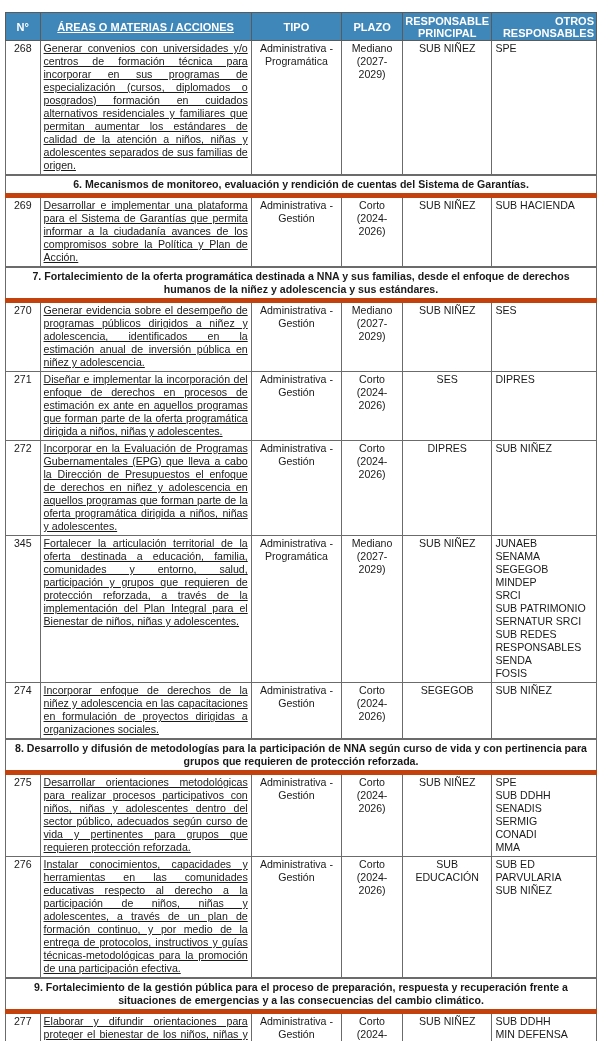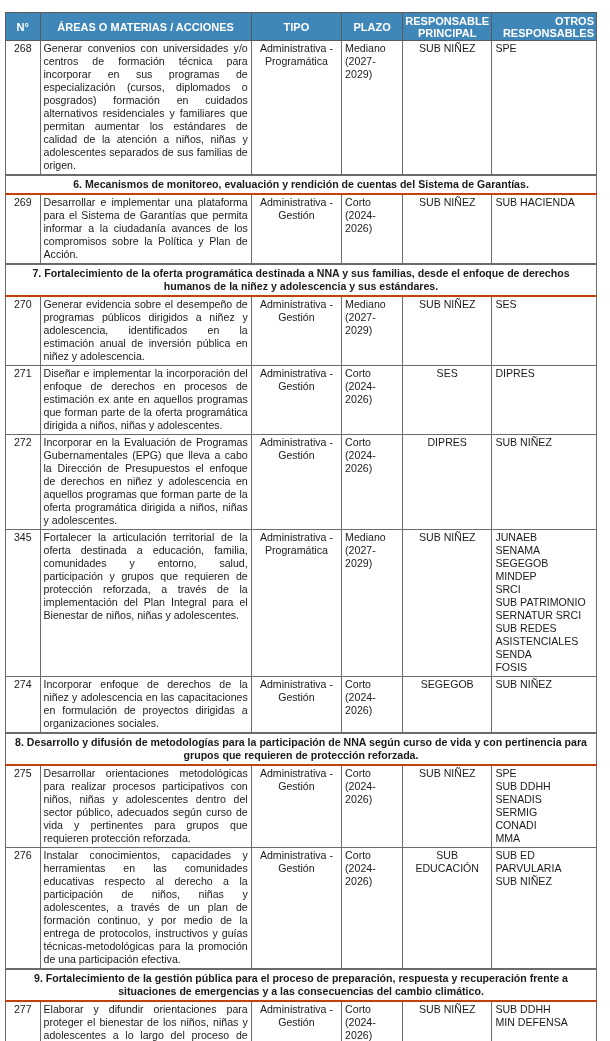--- a/index.html
+++ b/index.html
@@ -10,29 +10,29 @@
       font-family: "Liberation Sans", sans-serif; font-size: 10.6px; color: #1a1a1a;
       line-height: 13px;
     }
     .tbl td, .tbl th { border: 1px solid #6b6b6b; padding: 1px 3px 2px 3px; vertical-align: top; }
     .tbl th {
       background: #3f86b9; color: #ffffff; font-weight: bold; font-size: 11px;
       text-align: center; vertical-align: middle; height: 25px; padding: 1px 2px; line-height: 12px;
       border-color: #5a5a5a;
     }
     .c-num { width: 29px; text-align: center; font-weight: normal; }
-    .c-acc { width: 203px; text-align: justify; }
+    .c-acc { width: 203px; text-align: justify; text-decoration: underline; }
     .c-tipo { width: 84px; text-align: center; }
-    .c-plazo { width: 55px; text-align: left; }
+    .c-plazo { width: 55px; text-align: center; }
     .c-resp { width: 83px; text-align: center; margin-left: 32px; }
     .c-otros { width: 98px; text-align: left; }
     td.c-num { padding-left: 2px; padding-right: 2px; }
     .sec td {
       text-align: center; font-weight: bold; background: #ffffff;
-      border-top: 2px solid #6b6b6b; border-bottom: 2px solid #c2410c; padding: 2px 6px;
+      border-top: 2px solid #6b6b6b; border-bottom: 5px solid #c2410c; padding: 2px 6px;
     }
     .otros-line { display: block; }
   </style>
 </head>
 <body>
 
 <table class="tbl">
   <thead>
     <tr>
       <th class="c-num">N°</th>
@@ -108,21 +108,21 @@
         <td class="c-resp">SUB NIÑEZ</td>
         <td class="c-otros">
           <span class="otros-line">JUNAEB</span>
           <span class="otros-line">SENAMA</span>
           <span class="otros-line">SEGEGOB</span>
           <span class="otros-line">MINDEP</span>
           <span class="otros-line">SRCI</span>
           <span class="otros-line">SUB PATRIMONIO</span>
           <span class="otros-line">SERNATUR SRCI</span>
           <span class="otros-line">SUB REDES</span>
-          <span class="otros-line">ASISTENCIALES</span>
+          <span class="otros-line">RESPONSABLES</span>
           <span class="otros-line">SENDA</span>
           <span class="otros-line">FOSIS</span>
         </td>
       </tr>
       <tr>
         <td class="c-num">274</td>
         <td class="c-acc">Incorporar enfoque de derechos de la niñez y adolescencia en las capacitaciones en formulación de proyectos dirigidas a organizaciones sociales.</td>
         <td class="c-tipo">Administrativa - Gestión</td>
         <td class="c-plazo">Corto (2024-2026)</td>
         <td class="c-resp">SEGEGOB</td>

